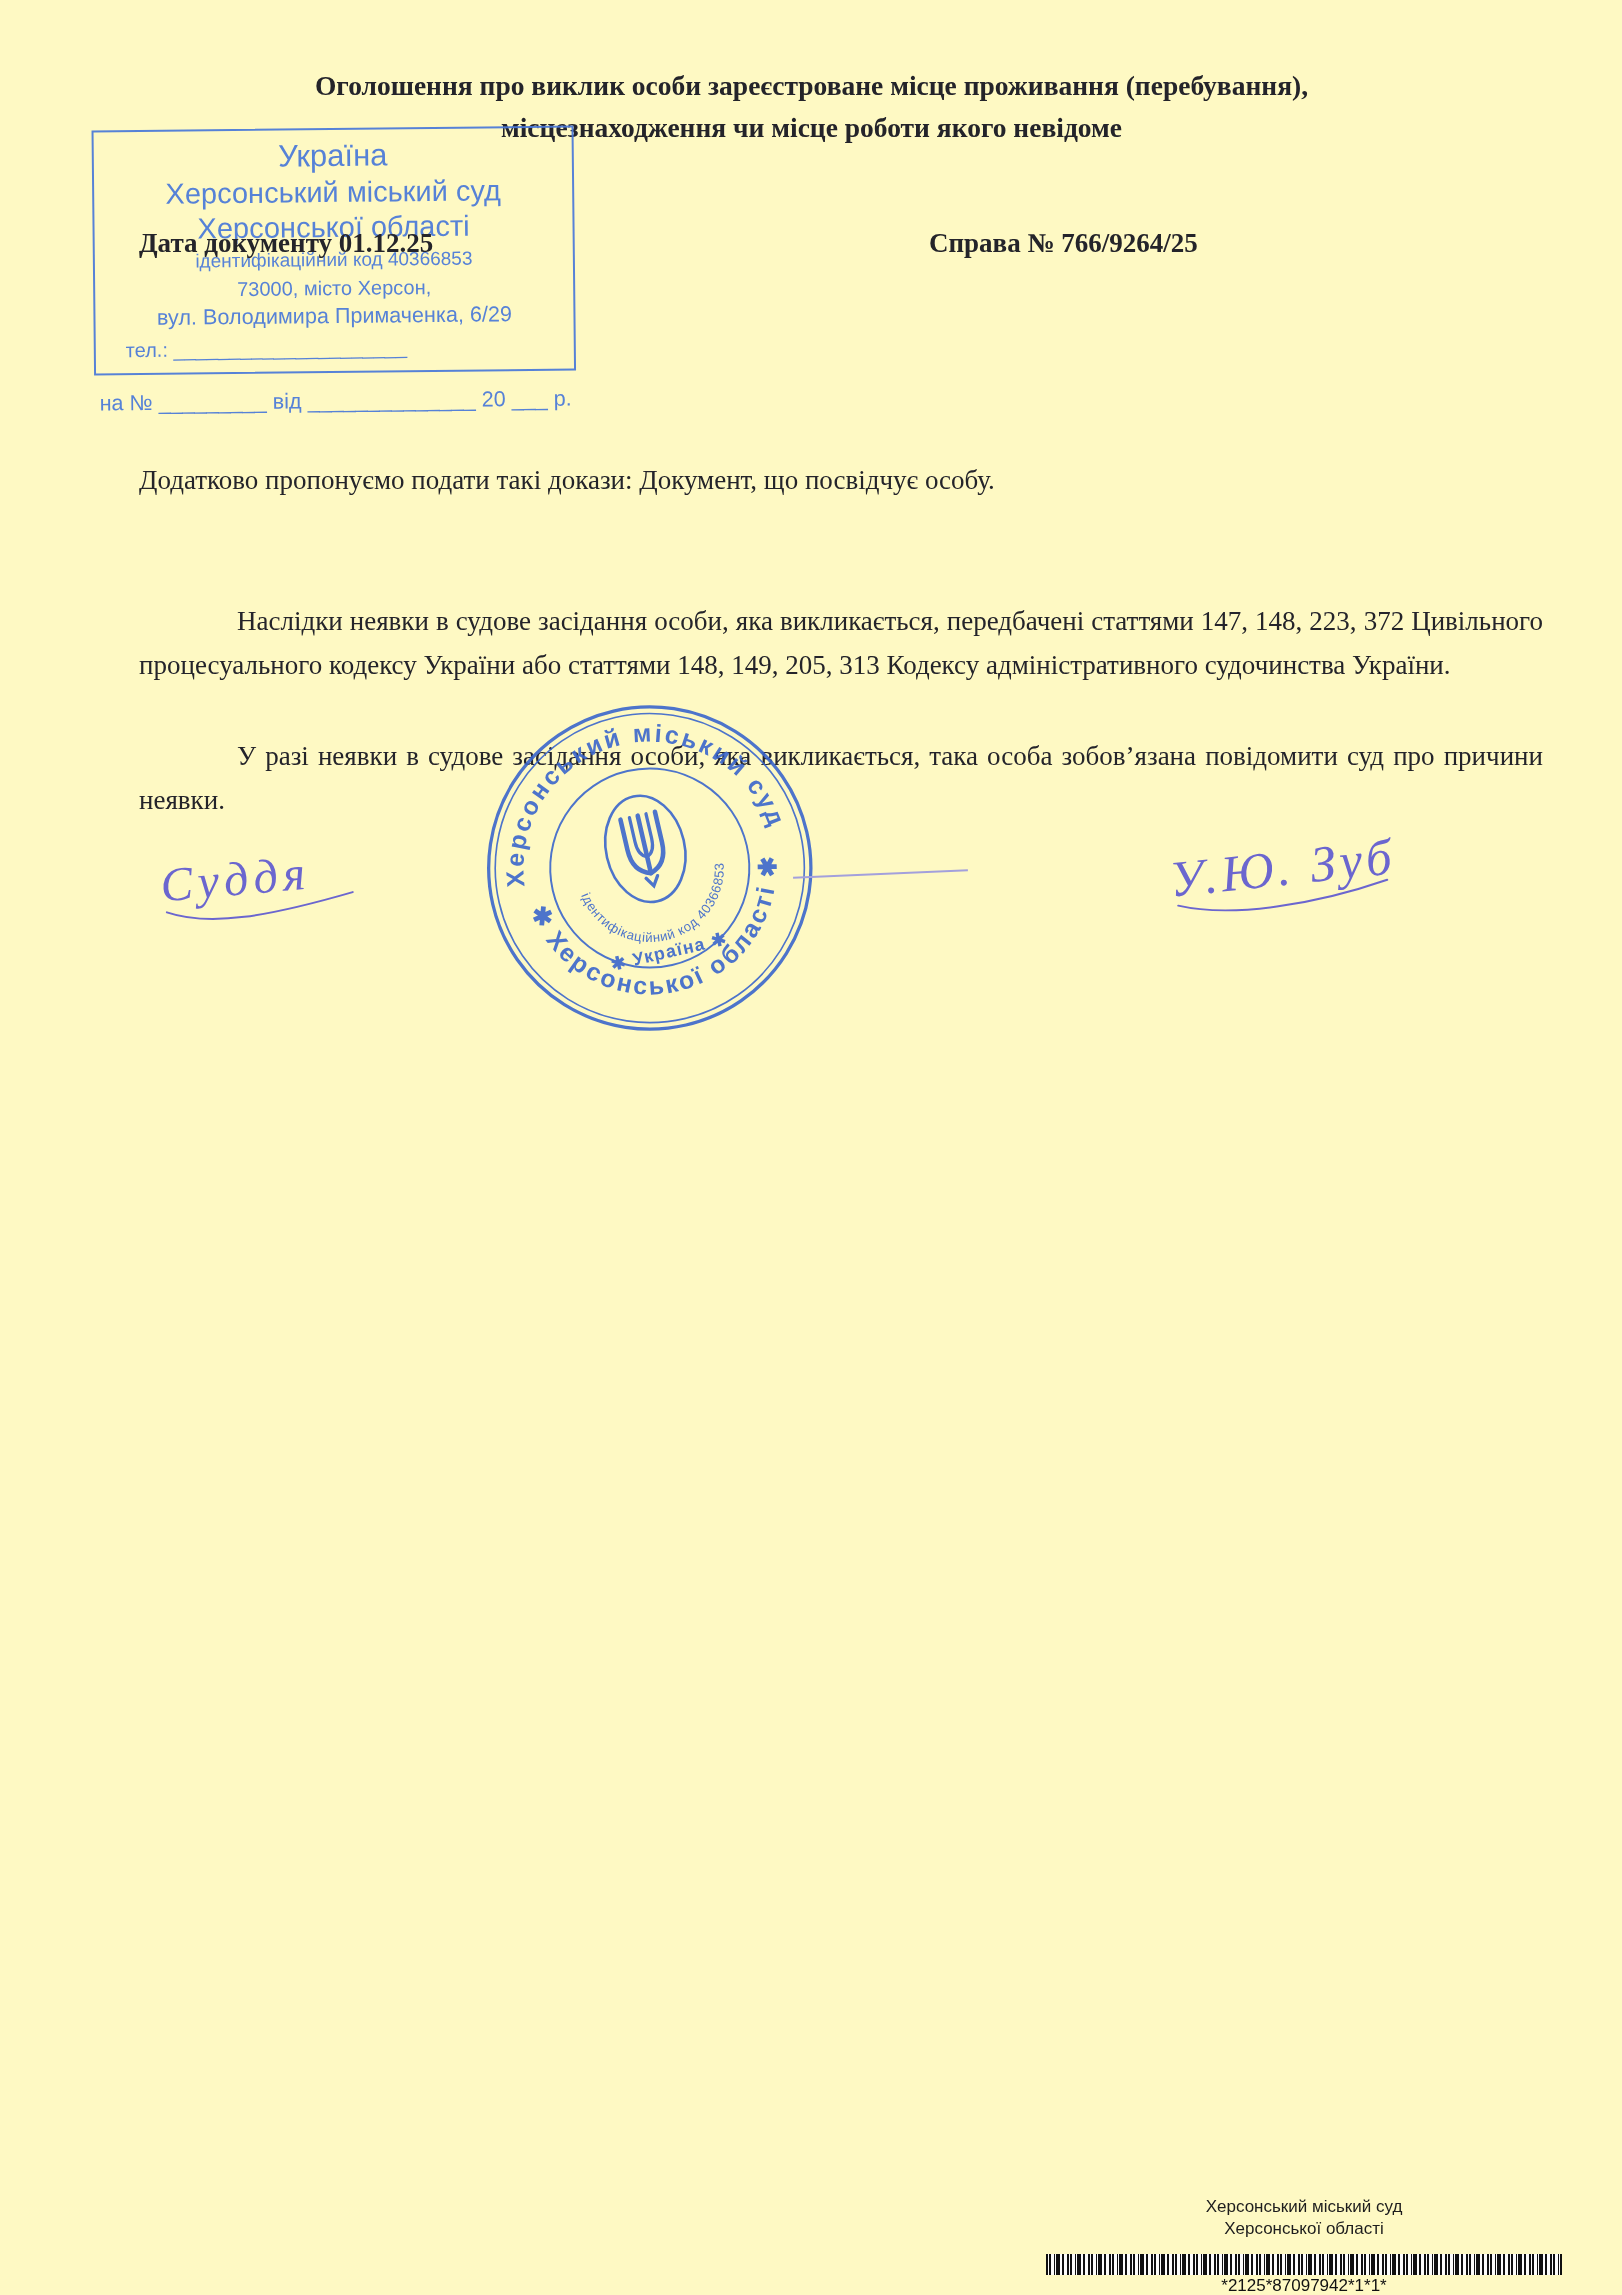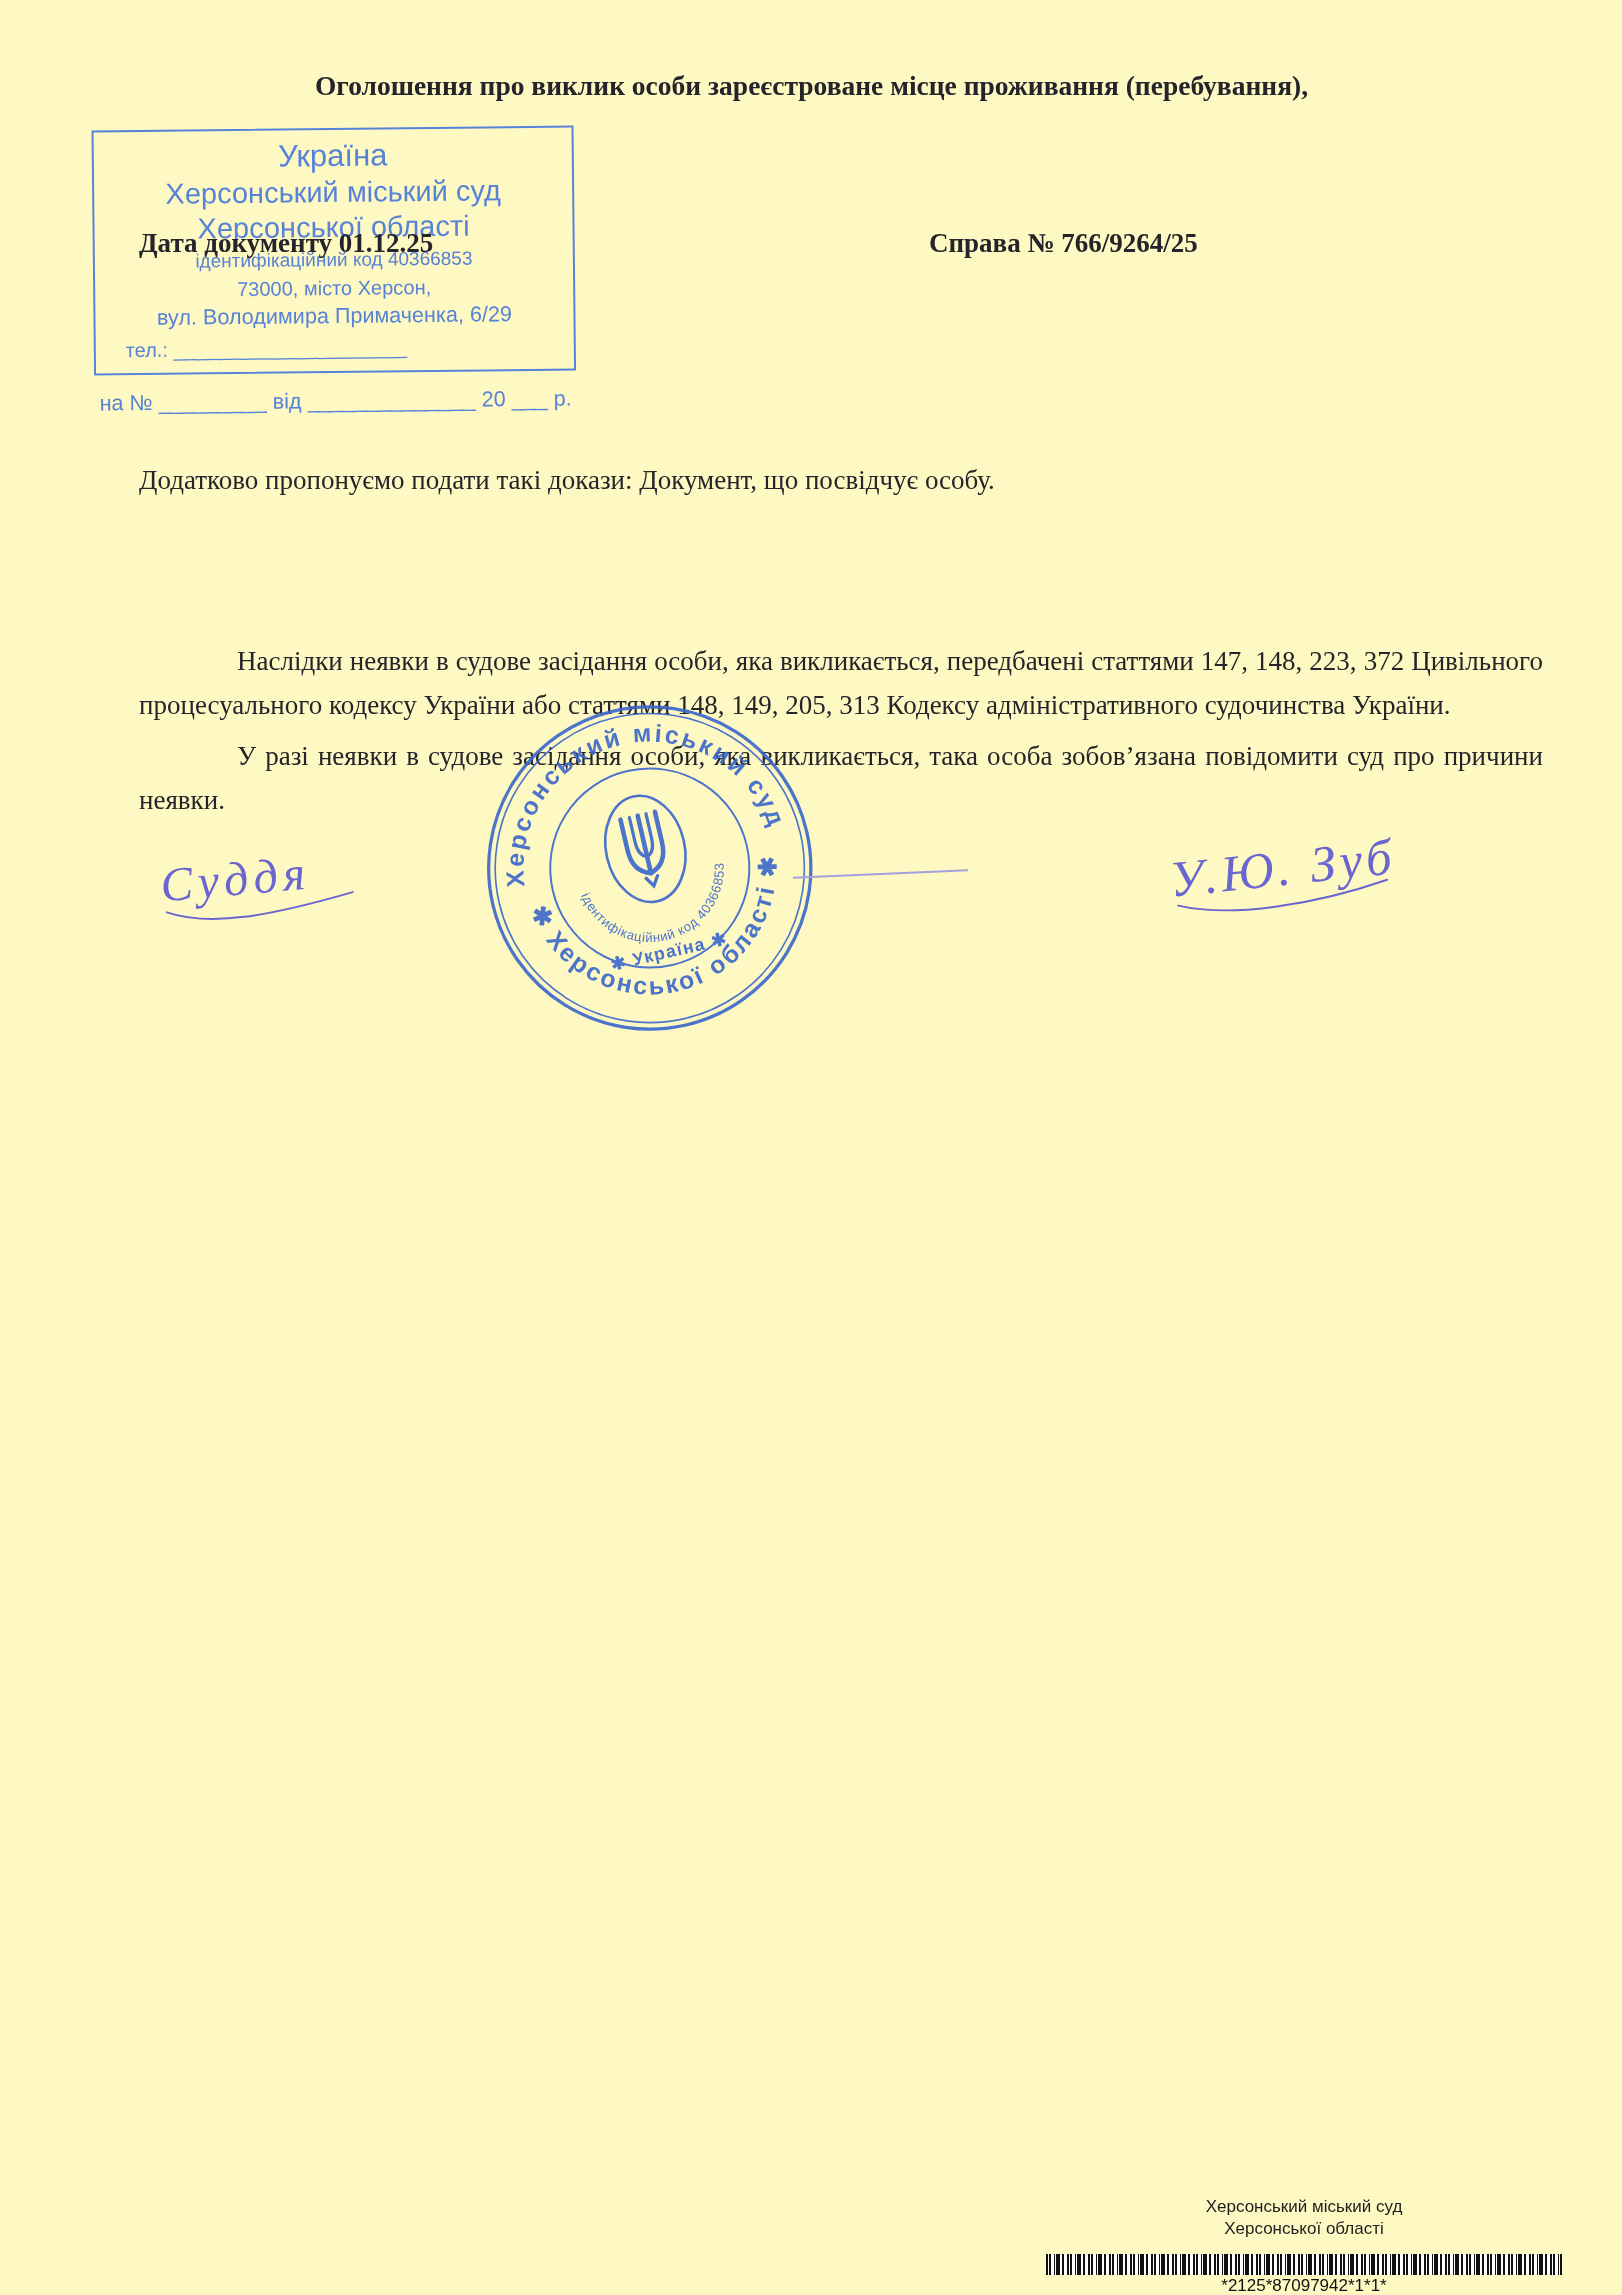--- a/index.html
+++ b/index.html
@@ -76,20 +76,21 @@
     font-family:Liberation Sans, sans-serif;font-size:17px;color:#111;
   }
 </style>
 </head>
 <body>
 
 <div class="page">
 
   <div class="title">
     <div>Оголошення про виклик особи зареєстроване місце проживання (перебування),</div>
+    <div>місцезнаходження чи місце роботи якого невідоме</div>
   </div>
 
   <div class="stamp">
     <div class="stamp-box">
       <div class="stamp-country">Україна</div>
       <div class="stamp-court1">Херсонський міський суд</div>
       <div class="stamp-court2">Херсонської області</div>
       <div class="stamp-id">ідентифікаційний код 40366853</div>
       <div class="stamp-addr1">73000, місто Херсон,</div>
       <div class="stamp-addr2">вул. Володимира Примаченка,  6/29</div>
@@ -102,21 +103,21 @@
     <span>Дата документу</span>
     <span>01.12.25</span>
   </div>
 
   <div class="case-line">
     <span>Справа №</span>
     <span>766/9264/25</span>
   </div>
 
   <p class="para" style="top:458px;">Додатково пропонуємо подати такі докази: Документ, що посвідчує особу.</p>
-  <p class="para indent" style="top:599px;margin-top:40px;">Наслідки неявки в судове засідання особи, яка викликається, передбачені статтями 147, 148, 223, 372 Цивільного процесуального кодексу України або статтями 148, 149, 205, 313 Кодексу адміністративного судочинства України.</p>
+  <p class="para indent" style="top:599px;">Наслідки неявки в судове засідання особи, яка викликається, передбачені статтями 147, 148, 223, 372 Цивільного процесуального кодексу України або статтями 148, 149, 205, 313 Кодексу адміністративного судочинства України.</p>
   <p class="para indent" style="top:734px;">У разі неявки в судове засідання особи, яка викликається, така особа зобов’язана повідомити суд про причини неявки.</p>
 
   <div class="seal">
     <svg width="334" height="334" viewBox="-255 -255 510 510">
       <defs>
         <path id="arcOuterTop" d="M -193 0 A 193 193 0 0 1 193 0"></path>
         <path id="arcOuterBottom" d="M -193 0 A 193 193 0 0 0 193 0"></path>
         <path id="arcInnerBottom" d="M -113 0 A 113 113 0 0 0 113 0"></path>
       </defs>
       <g fill="none" stroke="#3a66cc">

